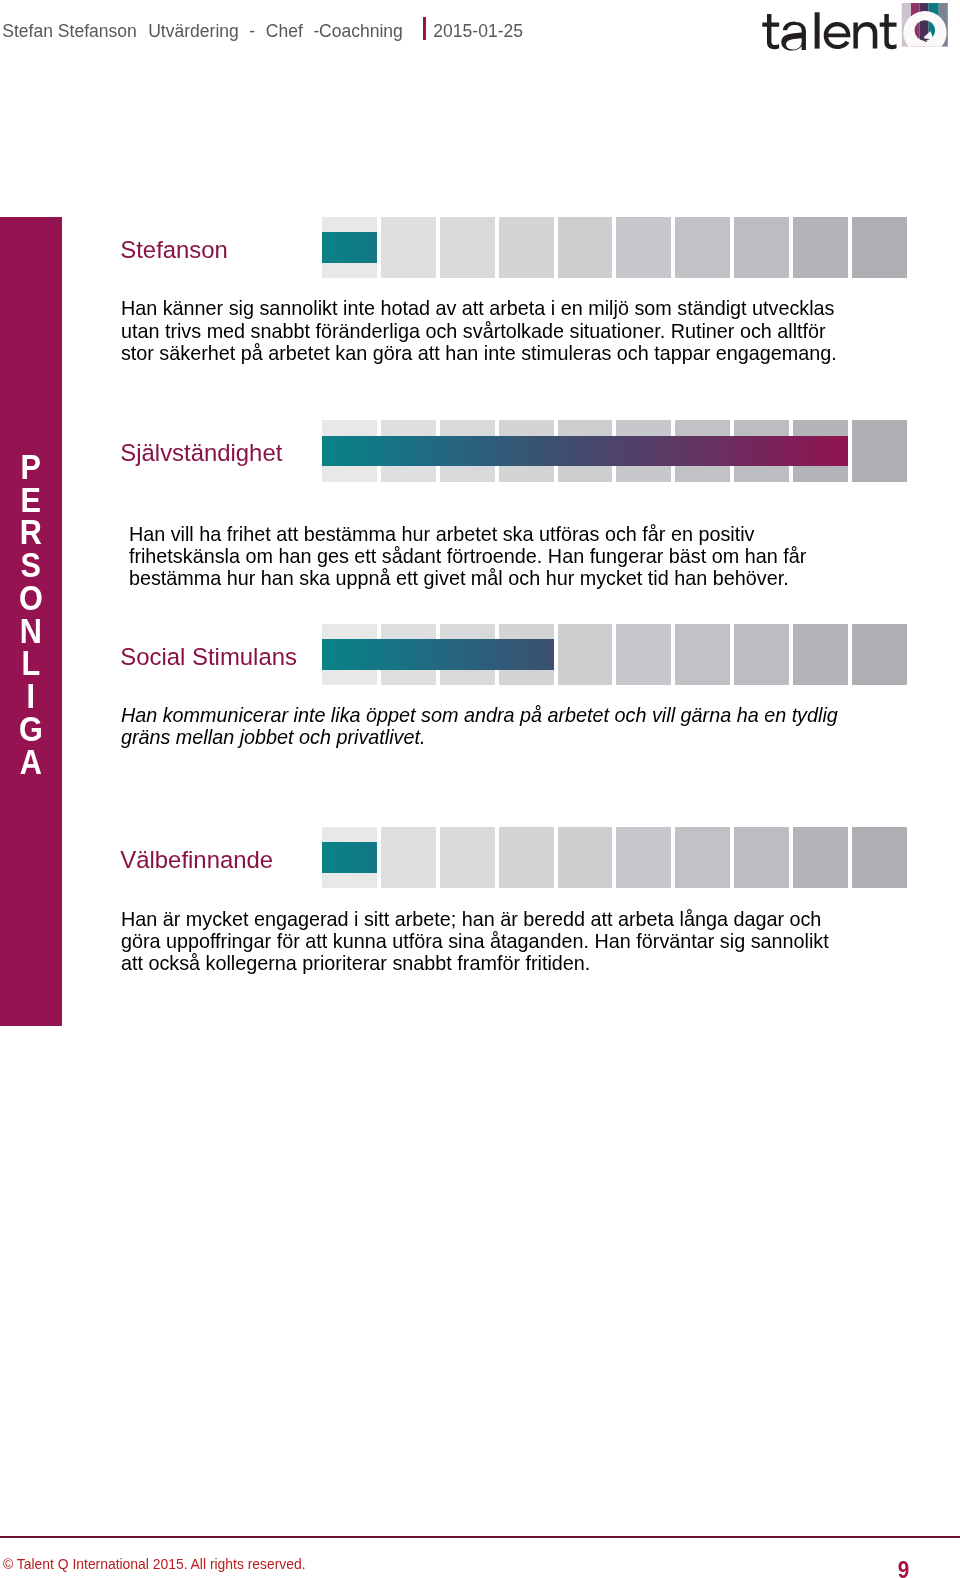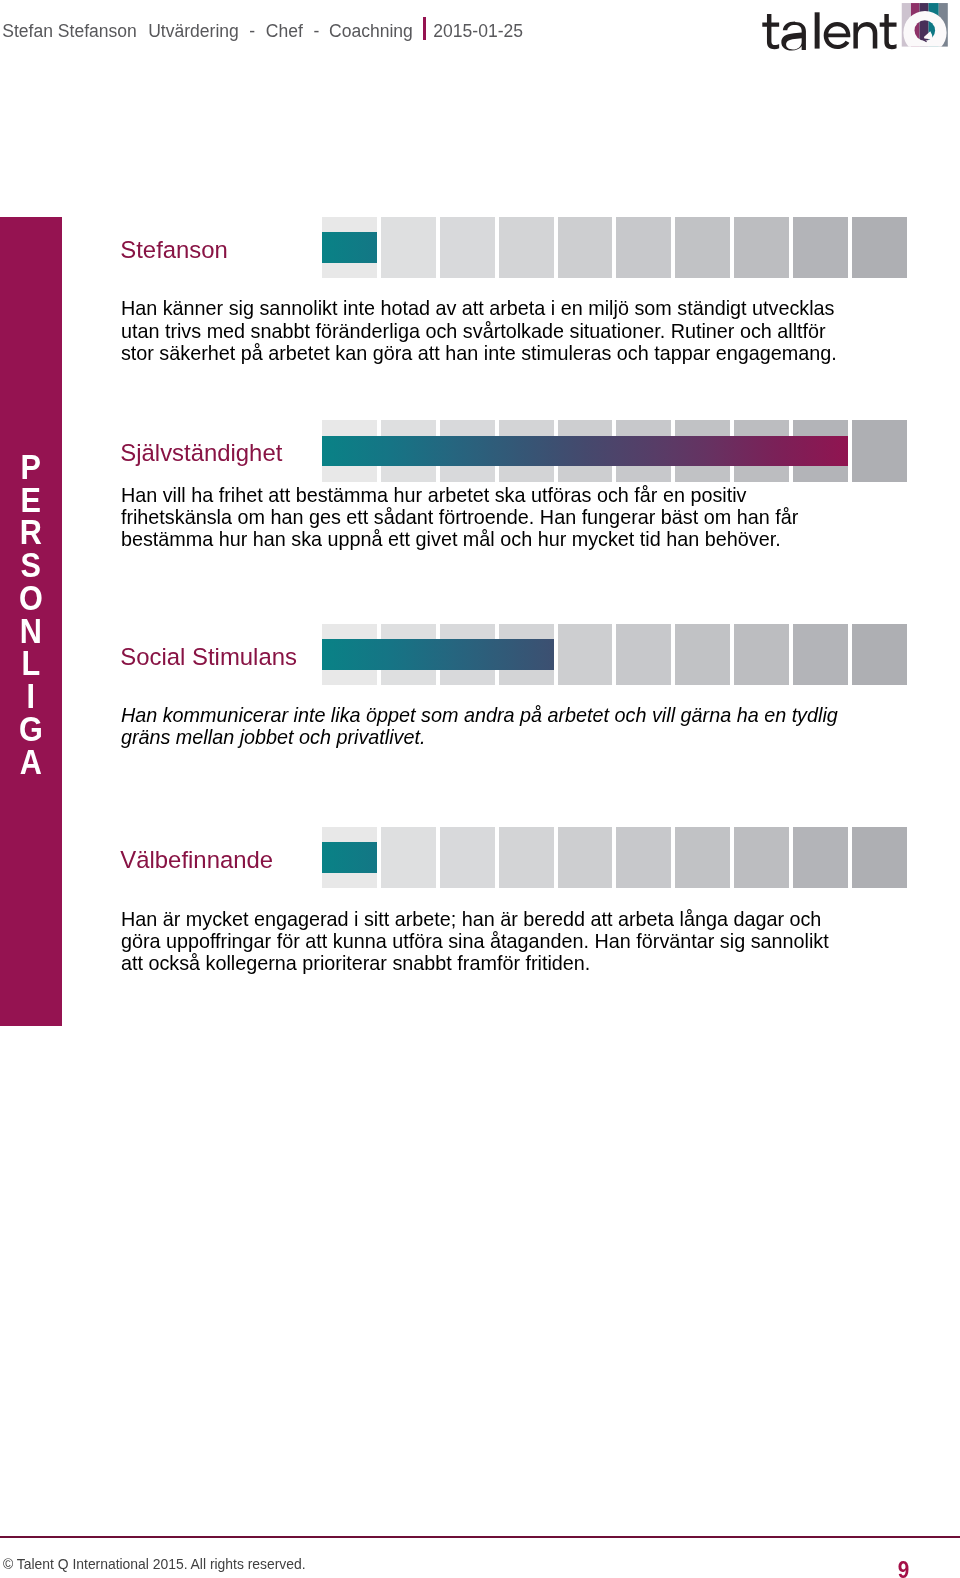--- a/index.html
+++ b/index.html
@@ -24,35 +24,35 @@
   .content{position:absolute;left:0;top:0;width:960px;}
   .sect{position:absolute;left:0;width:960px;}
   .cells{position:absolute;left:322.1px;top:0;height:61.3px;}
   .cell{position:absolute;top:0;height:61.3px;}
   .barfill{position:absolute;left:322.1px;height:30.6px;overflow:hidden;}
   .bargrad{position:absolute;left:0;top:0;height:30.6px;}
   .sect-title{position:absolute;left:120.3px;font-size:23.9px;line-height:27.4px;color:#881344;white-space:nowrap;}
   .sect-body{position:absolute;left:120.9px;font-size:19.8px;line-height:22.2px;color:#000;width:722px;}
   
   .foot-rule{position:absolute;left:0;top:1536.3px;width:960px;height:1.7px;background:#6d0f37;}
-  .foot-text{position:absolute;left:3px;top:1556.4px;font-size:13.9px;color:#404040;}
+  .foot-text{position:absolute;left:3px;top:1556.4px;font-size:13.9px;color:#b91c1c;}
   .foot-page{position:absolute;left:859px;top:1556.5px;width:50.4px;text-align:right;
              font-size:23px;font-weight:bold;color:#a51048;transform:scaleX(0.9);transform-origin:100% 50%;}
 </style>
 </head>
 <body>
 
 <div class="hdr">
   <div class="hdr-text">
     <span class="w" style="left:2.3px">Stefan Stefanson</span>
     <span class="w" style="left:148.2px">Utvärdering</span>
     <span class="w" style="left:249.3px">-</span>
     <span class="w" style="left:265.8px">Chef</span>
     <span class="w" style="left:313.5px">-</span>
-    <span class="w" style="left:329px">Coachning</span>
+    <span class="w" style="left:319px">Coachning</span>
     <span class="hdr-div"></span>
     <span class="w" style="left:433.3px">2015-01-25</span>
   </div>
 </div>
 
 <div class="logo">
   <svg width="188" height="50" viewBox="0 0 188 50" xmlns="http://www.w3.org/2000/svg">
     <g fill="#231f20" transform="translate(0.0,7.1) scale(0.9915,1.0)">
 
       <path d="M5.0,6.0 h4.5 v8.5 h7.8 v4.2 h-7.8 v14.7 c0,2.6 1.4,3.6 3.6,3.6 c1.6,0 3.0,-0.5 4.2,-1.2 v4.4 c-1.4,0.6 -3.0,0.9 -4.8,0.9 c-4.6,0 -7.5,-2.3 -7.5,-7.2 V18.7 H0.3 v-4.2 h4.7 z"></path>
@@ -146,21 +146,21 @@
         <div class="cell" style="left: 294.3px; width: 54.9px; background: rgb(199, 200, 203);"></div>
         <div class="cell" style="left: 353.16px; width: 54.9px; background: rgb(193, 194, 197);"></div>
         <div class="cell" style="left: 412.02px; width: 54.9px; background: rgb(188, 189, 192);"></div>
         <div class="cell" style="left: 470.88px; width: 54.9px; background: rgb(179, 180, 184);"></div>
         <div class="cell" style="left: 529.74px; width: 54.9px; background: rgb(174, 175, 179);"></div>
       </div>
       <div class="barfill" style="top: 435.6px; width: 525.78px;">
         <div class="bargrad" style="background: linear-gradient(to right, rgb(9, 130, 134) 0%, rgb(22, 116, 133) 11.9%, rgb(38, 101, 127) 22.7%, rgb(59, 81, 114) 38.5%, rgb(69, 73, 109) 45%, rgb(84, 63, 104) 55%, rgb(101, 51, 98) 65.5%, rgb(122, 33, 88) 77.3%, rgb(143, 21, 81) 89.1%, rgb(162, 10, 75) 100%); width: 584.64px;"></div>
       </div>
       <div class="sect-title" style="top: 439.2px;">Självständighet</div>
-      <div class="sect-body" style="top: 484px;">Han vill ha frihet att bestämma hur arbetet ska utföras och får en positiv frihetskänsla om han ges ett sådant förtroende. Han fungerar bäst om han får bestämma hur han ska uppnå ett givet mål och hur mycket tid han behöver.</div>
+      <div class="sect-body" style="top: 523px; margin-left: 8px;">Han vill ha frihet att bestämma hur arbetet ska utföras och får en positiv frihetskänsla om han ges ett sådant förtroende. Han fungerar bäst om han får bestämma hur han ska uppnå ett givet mål och hur mycket tid han behöver.</div>
     </div>
     <div class="sect" style="top: 0px;">
       <div class="cells" style="top: 623.8px;">
         <div class="cell" style="left: 0px; width: 54.9px; background: rgb(232, 232, 232);"></div>
         <div class="cell" style="left: 58.86px; width: 54.9px; background: rgb(222, 223, 224);"></div>
         <div class="cell" style="left: 117.72px; width: 54.9px; background: rgb(216, 217, 219);"></div>
         <div class="cell" style="left: 176.58px; width: 54.9px; background: rgb(211, 212, 214);"></div>
         <div class="cell" style="left: 235.44px; width: 54.9px; background: rgb(205, 206, 208);"></div>
         <div class="cell" style="left: 294.3px; width: 54.9px; background: rgb(199, 200, 203);"></div>
         <div class="cell" style="left: 353.16px; width: 54.9px; background: rgb(193, 194, 197);"></div>

